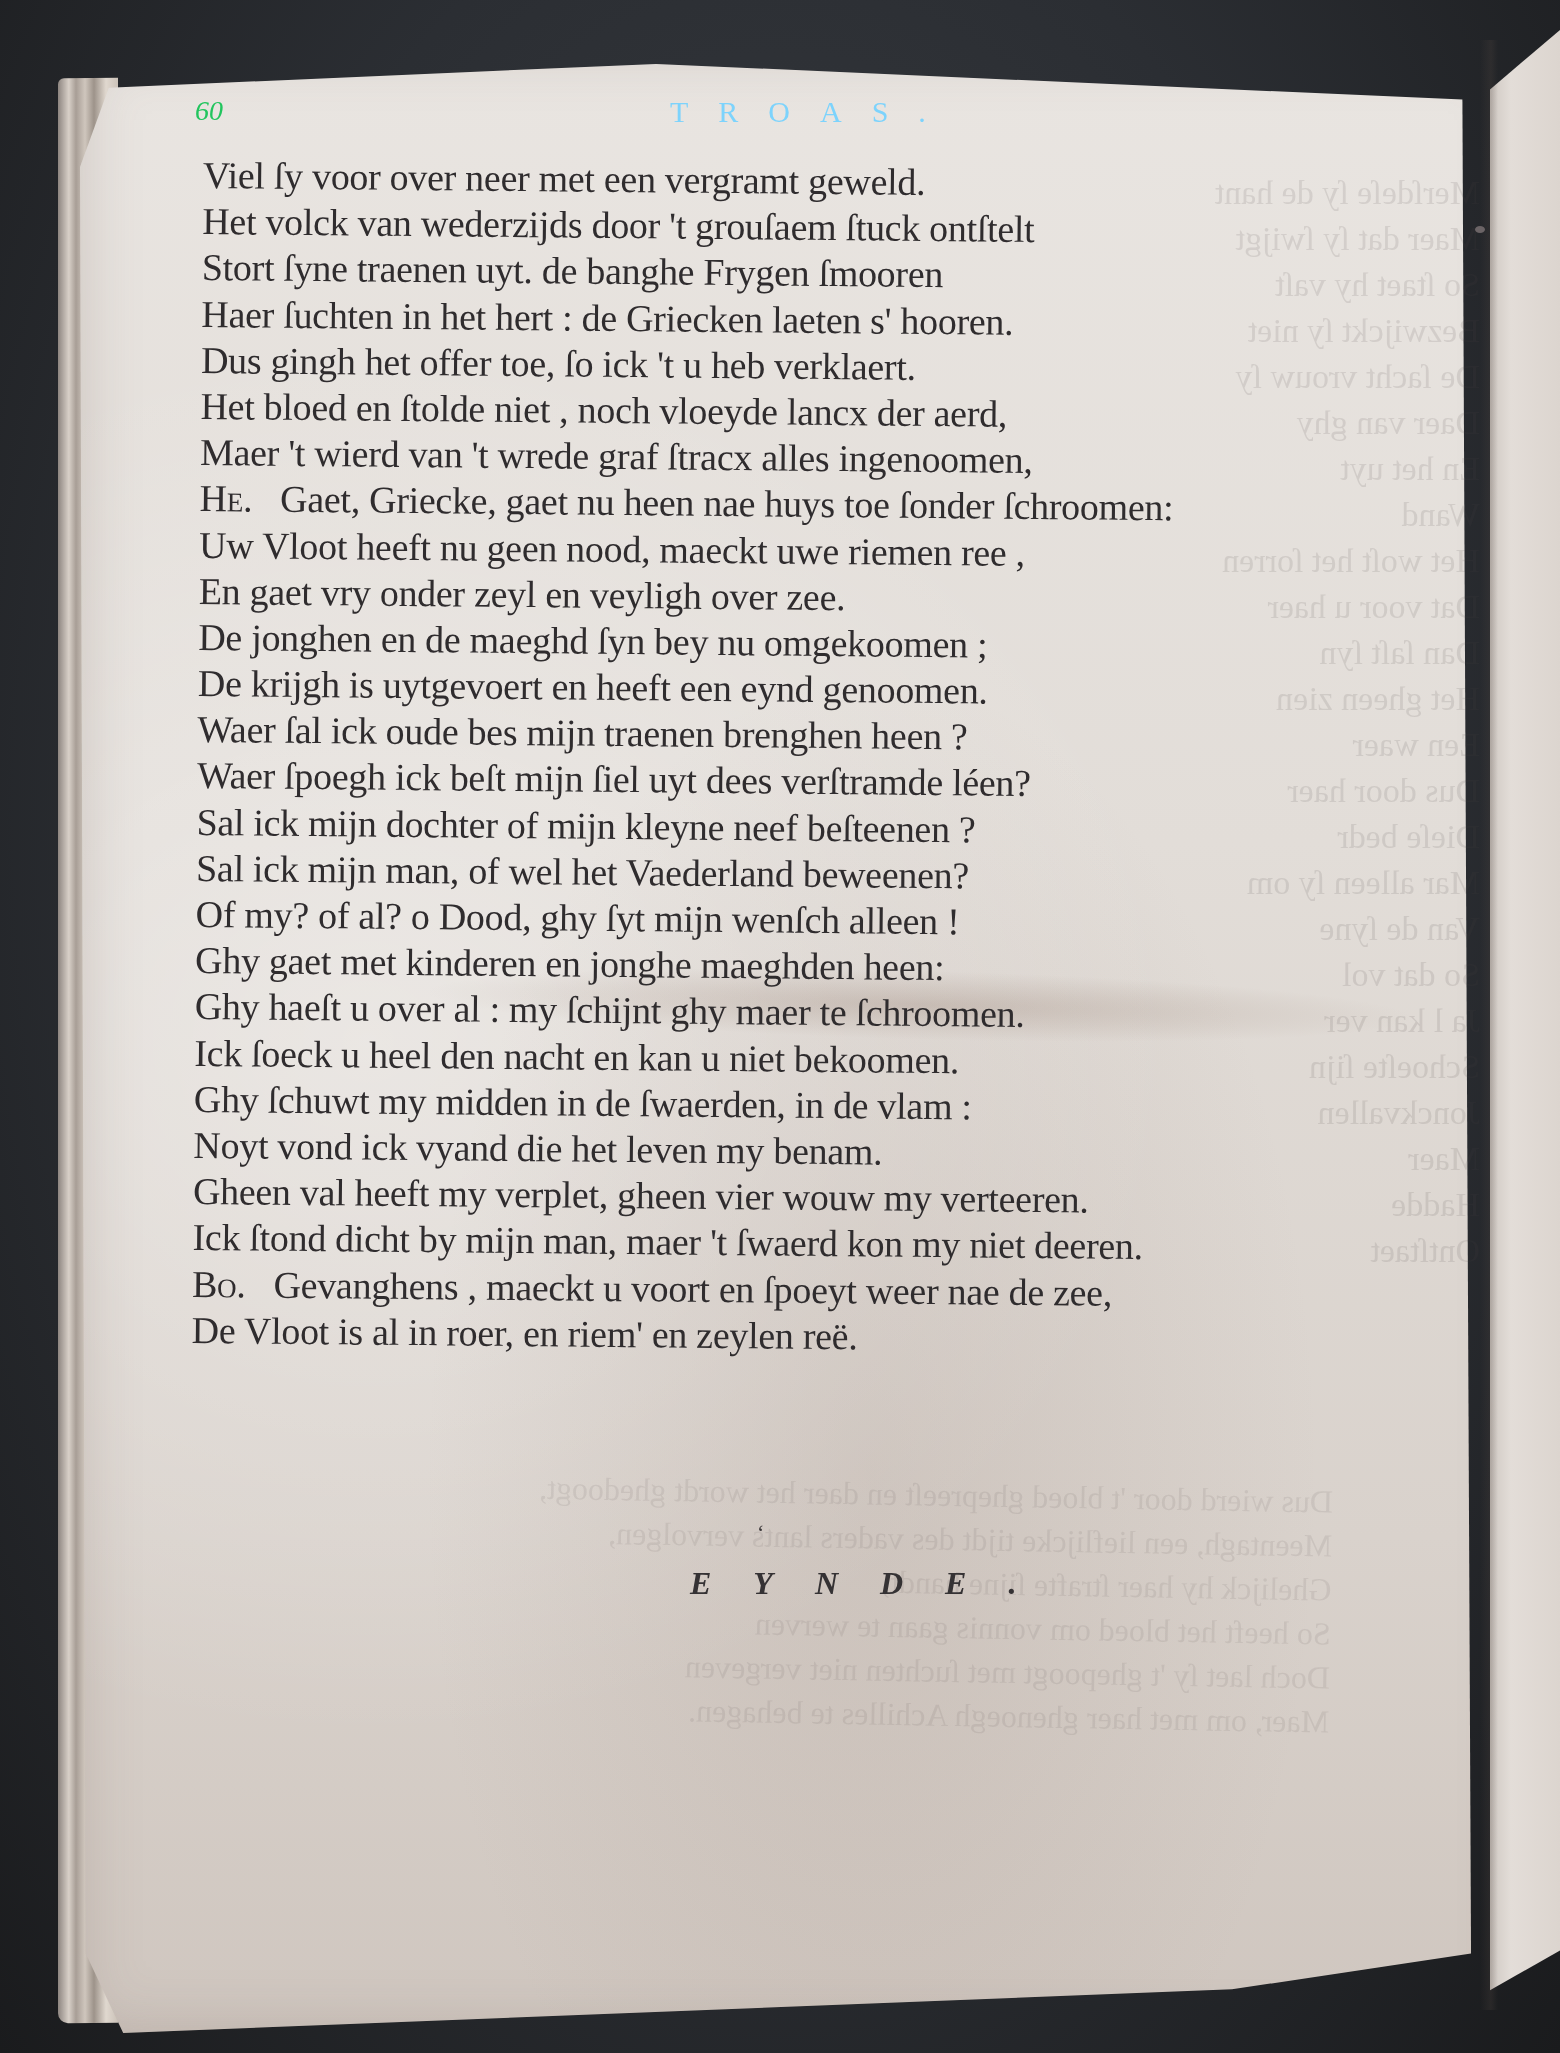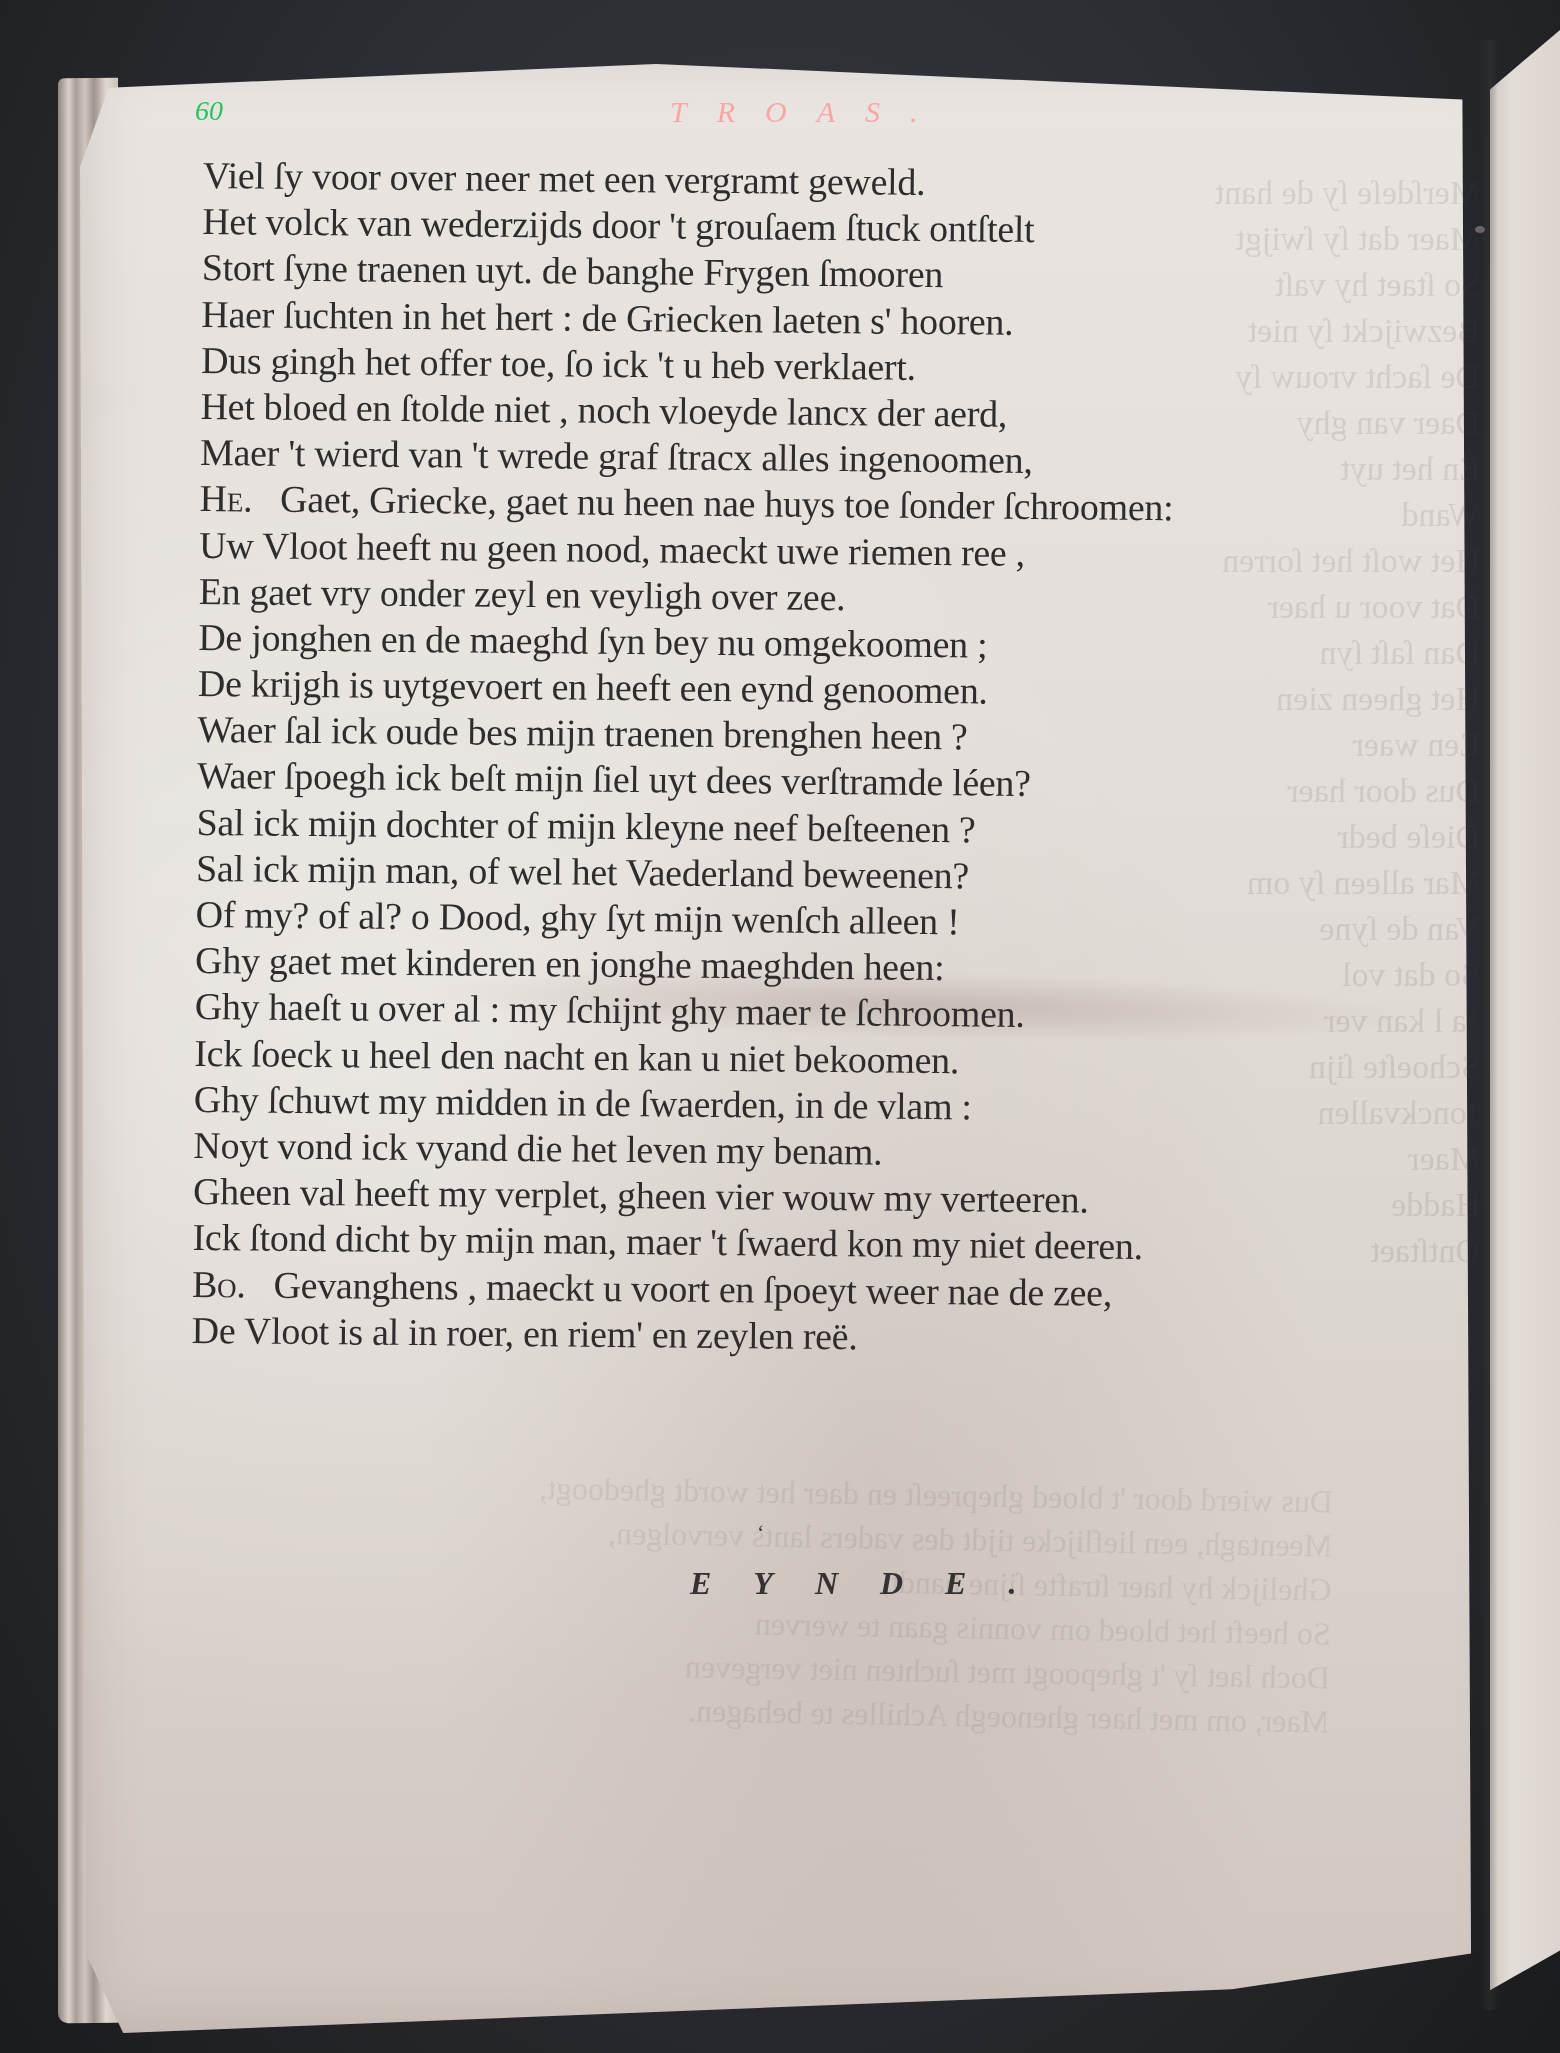--- a/index.html
+++ b/index.html
@@ -113,24 +113,23 @@
       left: 0;
       top: 0;
       font-style: italic;
       font-size: 28px;
       color: #22c55e;
     }
     .title-head {
       position: absolute;
       left: 475px;
       top: 0;
-      font-style: italic;
       font-size: 30px;
       letter-spacing: 30px;
-      color: #fca5a5;
+      color: #7dd3fc;
     }
     .verse {
       position: absolute;
       left: 203px;
       top: 152px;
       width: 1260px;
       transform: rotate(0.55deg);
       transform-origin: left top;
     }
     .line {

